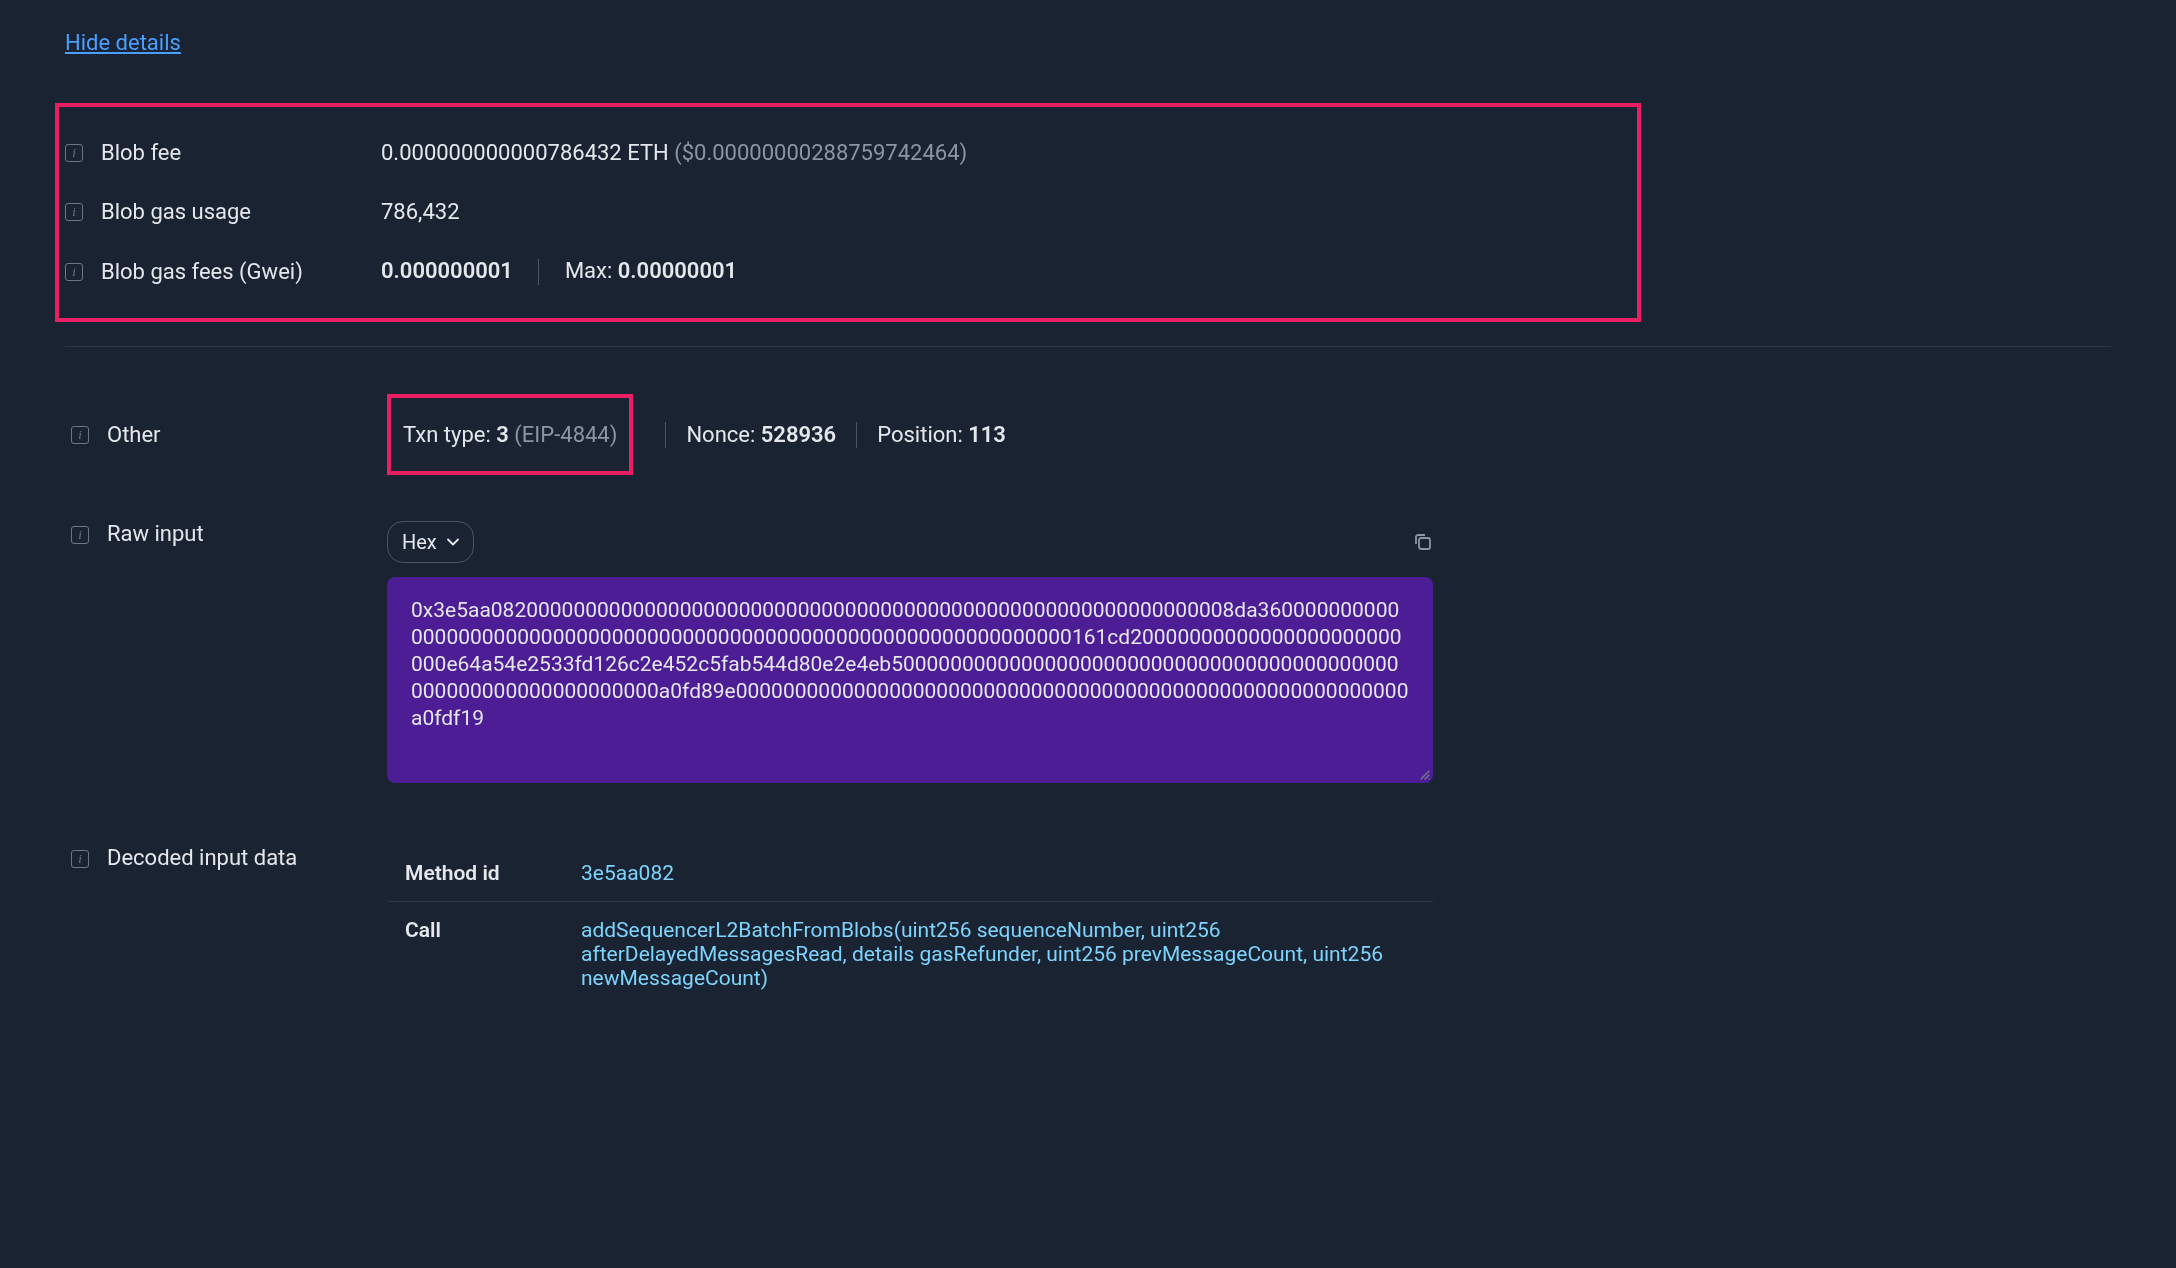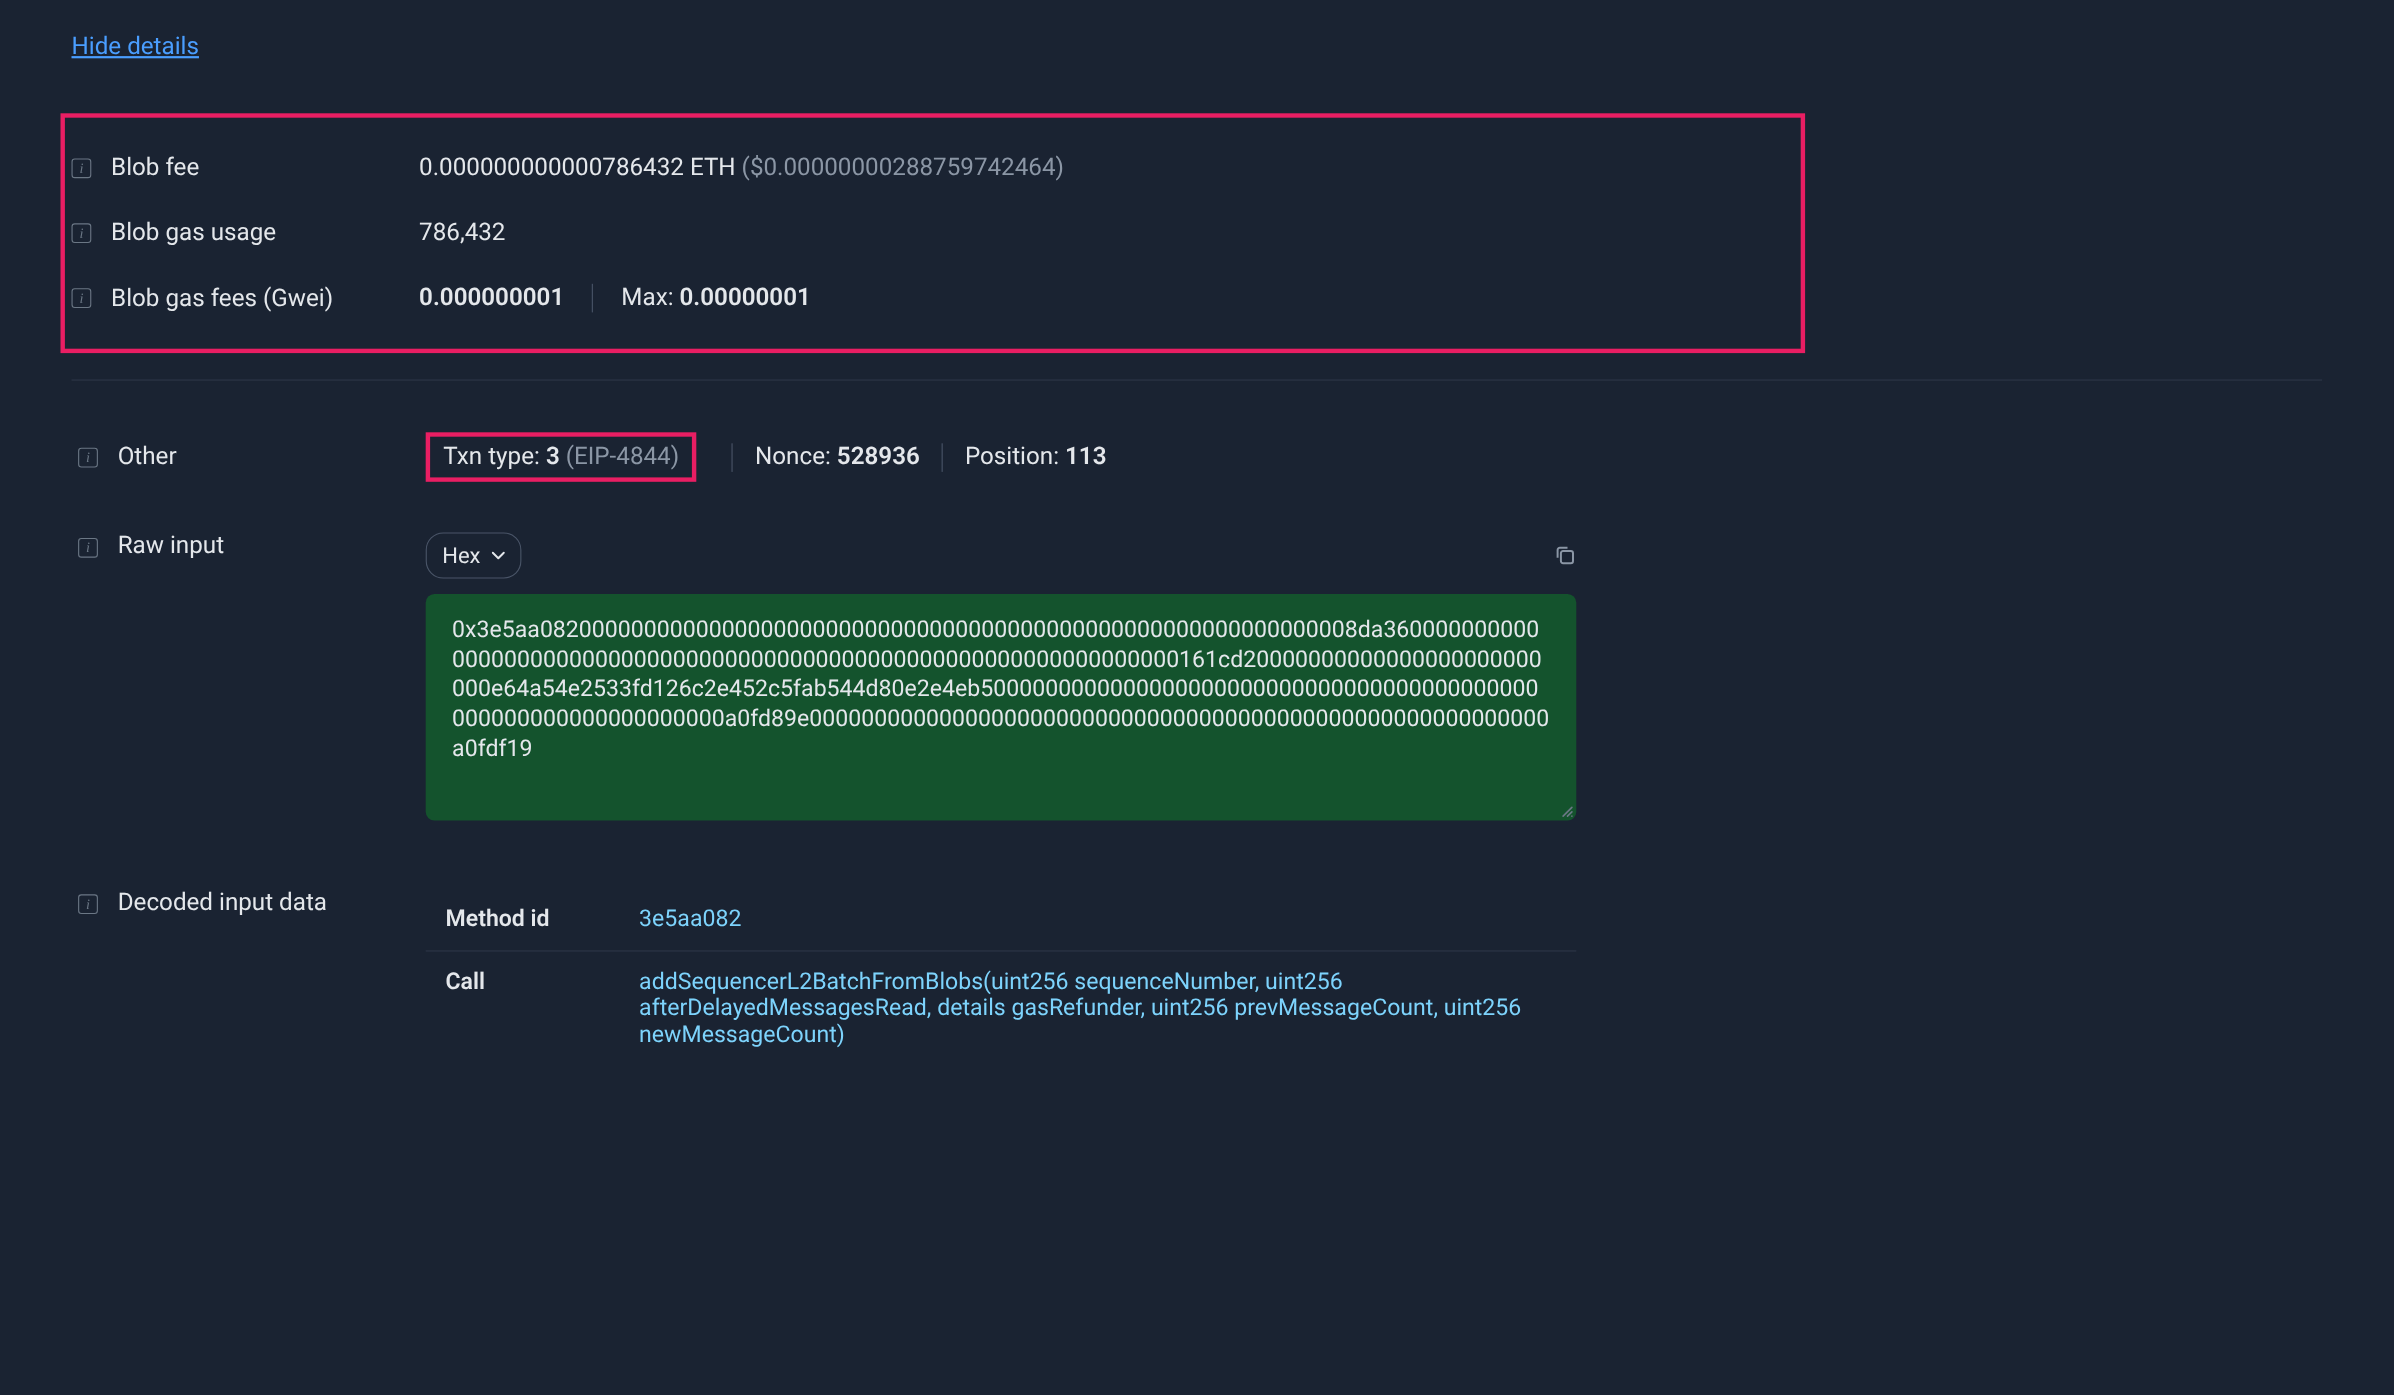--- a/index.html
+++ b/index.html
@@ -76,21 +76,21 @@
       margin: 0 20px;
       vertical-align: middle;
     }
     .hr {
       border: none;
       border-top: 1px solid #2d3748;
       margin: 10px 0 30px 0;
     }
     .txn-highlight {
       border: 4px solid #e91e63;
-      padding: 6px 12px;
+      padding: 24px 12px;
       display: inline-flex;
       align-items: flex-end;
       margin-right: 12px;
     }
     .select-dropdown {
       display: inline-flex;
       align-items: center;
       border: 1px solid #4a5568;
       border-radius: 16px;
       padding: 8px 14px;
@@ -102,21 +102,21 @@
     .chevron-down {
       width: 12px;
       height: 8px;
     }
     .raw-input-container {
       position: relative;
       margin-top: 14px;
       width: 1046px;
     }
     .textarea-box {
-      background-color: #14532d;
+      background-color: #4c1d95;
       border-radius: 8px;
       padding: 20px 24px;
       width: 100%;
       min-height: 206px;
       color: #e4e7eb;
       font-size: 21px;
       font-family: inherit;
       word-break: break-all;
       line-height: 1.28;
       position: relative;

